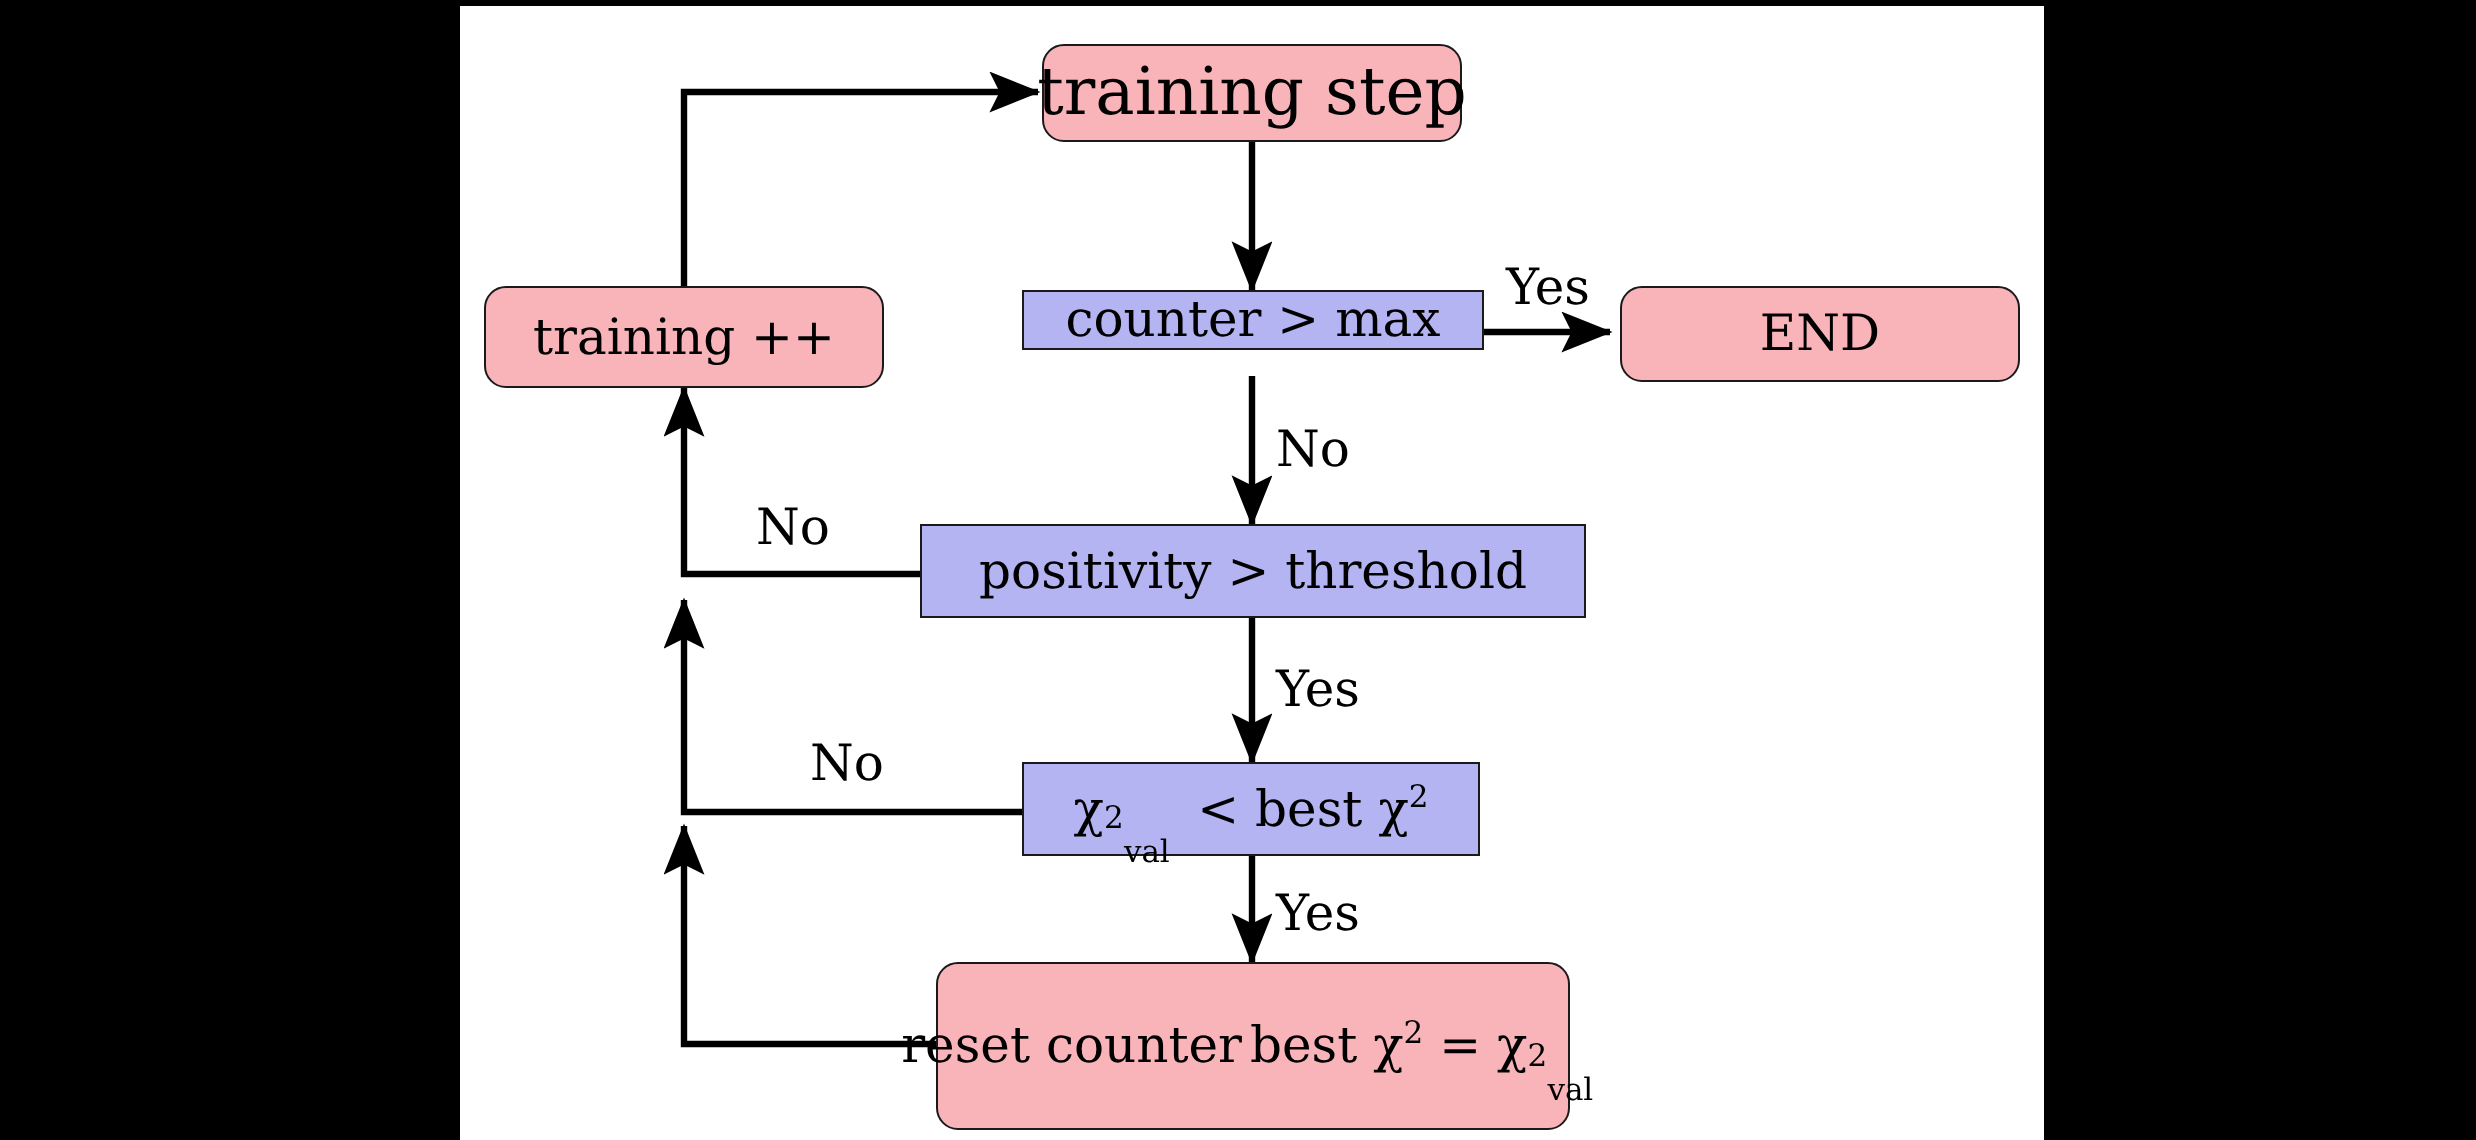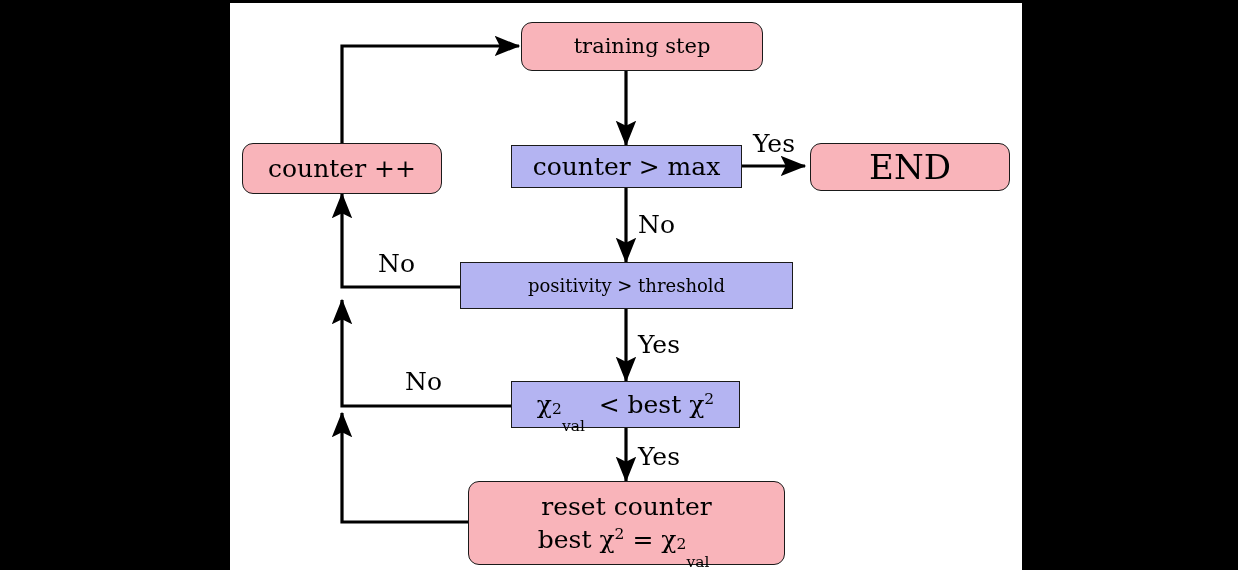--- a/index.html
+++ b/index.html
@@ -85,21 +85,21 @@
     font-size: 0.62em;
   }
   .subsup .sb {
     position: absolute;
     left: 10px;
     top: 0.30em;
     font-size: 0.62em;
   }
   .line2 {
     display: flex;
-    flex-direction: column;
+    flex-direction: row;
     align-items: center;
     justify-content: center;
     gap: 4px;
   }
 </style>
 </head>
 <body>
 
 <div id="root">
   <div id="canvas">
@@ -123,37 +123,37 @@
 
       <path d="M396,306 L396,378" fill="none" stroke="#000000" stroke-width="3.2" marker-end="url(#arrow)"></path>
 
       <path d="M281,403 L112,403 L112,297" fill="none" stroke="#000000" stroke-width="3.2" marker-end="url(#arrow)"></path>
 
       <path d="M396,425 L396,478" fill="none" stroke="#000000" stroke-width="3.2" marker-end="url(#arrow)"></path>
 
       <path d="M238,519 L112,519 L112,410" fill="none" stroke="#000000" stroke-width="3.2" marker-end="url(#arrow)"></path>
     </svg>
 
-    <div class="node process" style="left:291px; top:19px; width:242px; height:49px; font-size:21px;">
+    <div class="node process" style="left:291px; top:19px; width:210px; height:49px; font-size:33px;">
       <span>training step</span>
     </div>
 
     <div class="node process" style="left:12px; top:140px; width:200px; height:51px; font-size:25px;">
-      <span>counter ++</span>
+      <span>training ++</span>
     </div>
 
-    <div class="node decision" style="left:281px; top:142px; width:231px; height:43px; font-size:25px;">
+    <div class="node decision" style="left:281px; top:142px; width:231px; height:30px; font-size:25px;">
       <span>counter &gt; max</span>
     </div>
 
-    <div class="node process" style="left:580px; top:140px; width:200px; height:48px; font-size:34px;">
+    <div class="node process" style="left:580px; top:140px; width:200px; height:48px; font-size:25px;">
       <span>END</span>
     </div>
 
-    <div class="node decision" style="left:230px; top:259px; width:333px; height:47px; font-size:18px;">
+    <div class="node decision" style="left:230px; top:259px; width:333px; height:47px; font-size:25px;">
       <span>positivity &gt; threshold</span>
     </div>
 
     <div class="node decision" style="left:281px; top:378px; width:229px; height:47px; font-size:25px;">
       <span>
         <span class="chi">χ</span><span class="subsup"><span class="sp">2</span><span class="sb">val</span></span>
         <span>&lt;</span>
         <span>best</span>
         <span class="chi">χ</span><sup class="v">2</sup>
       </span>

